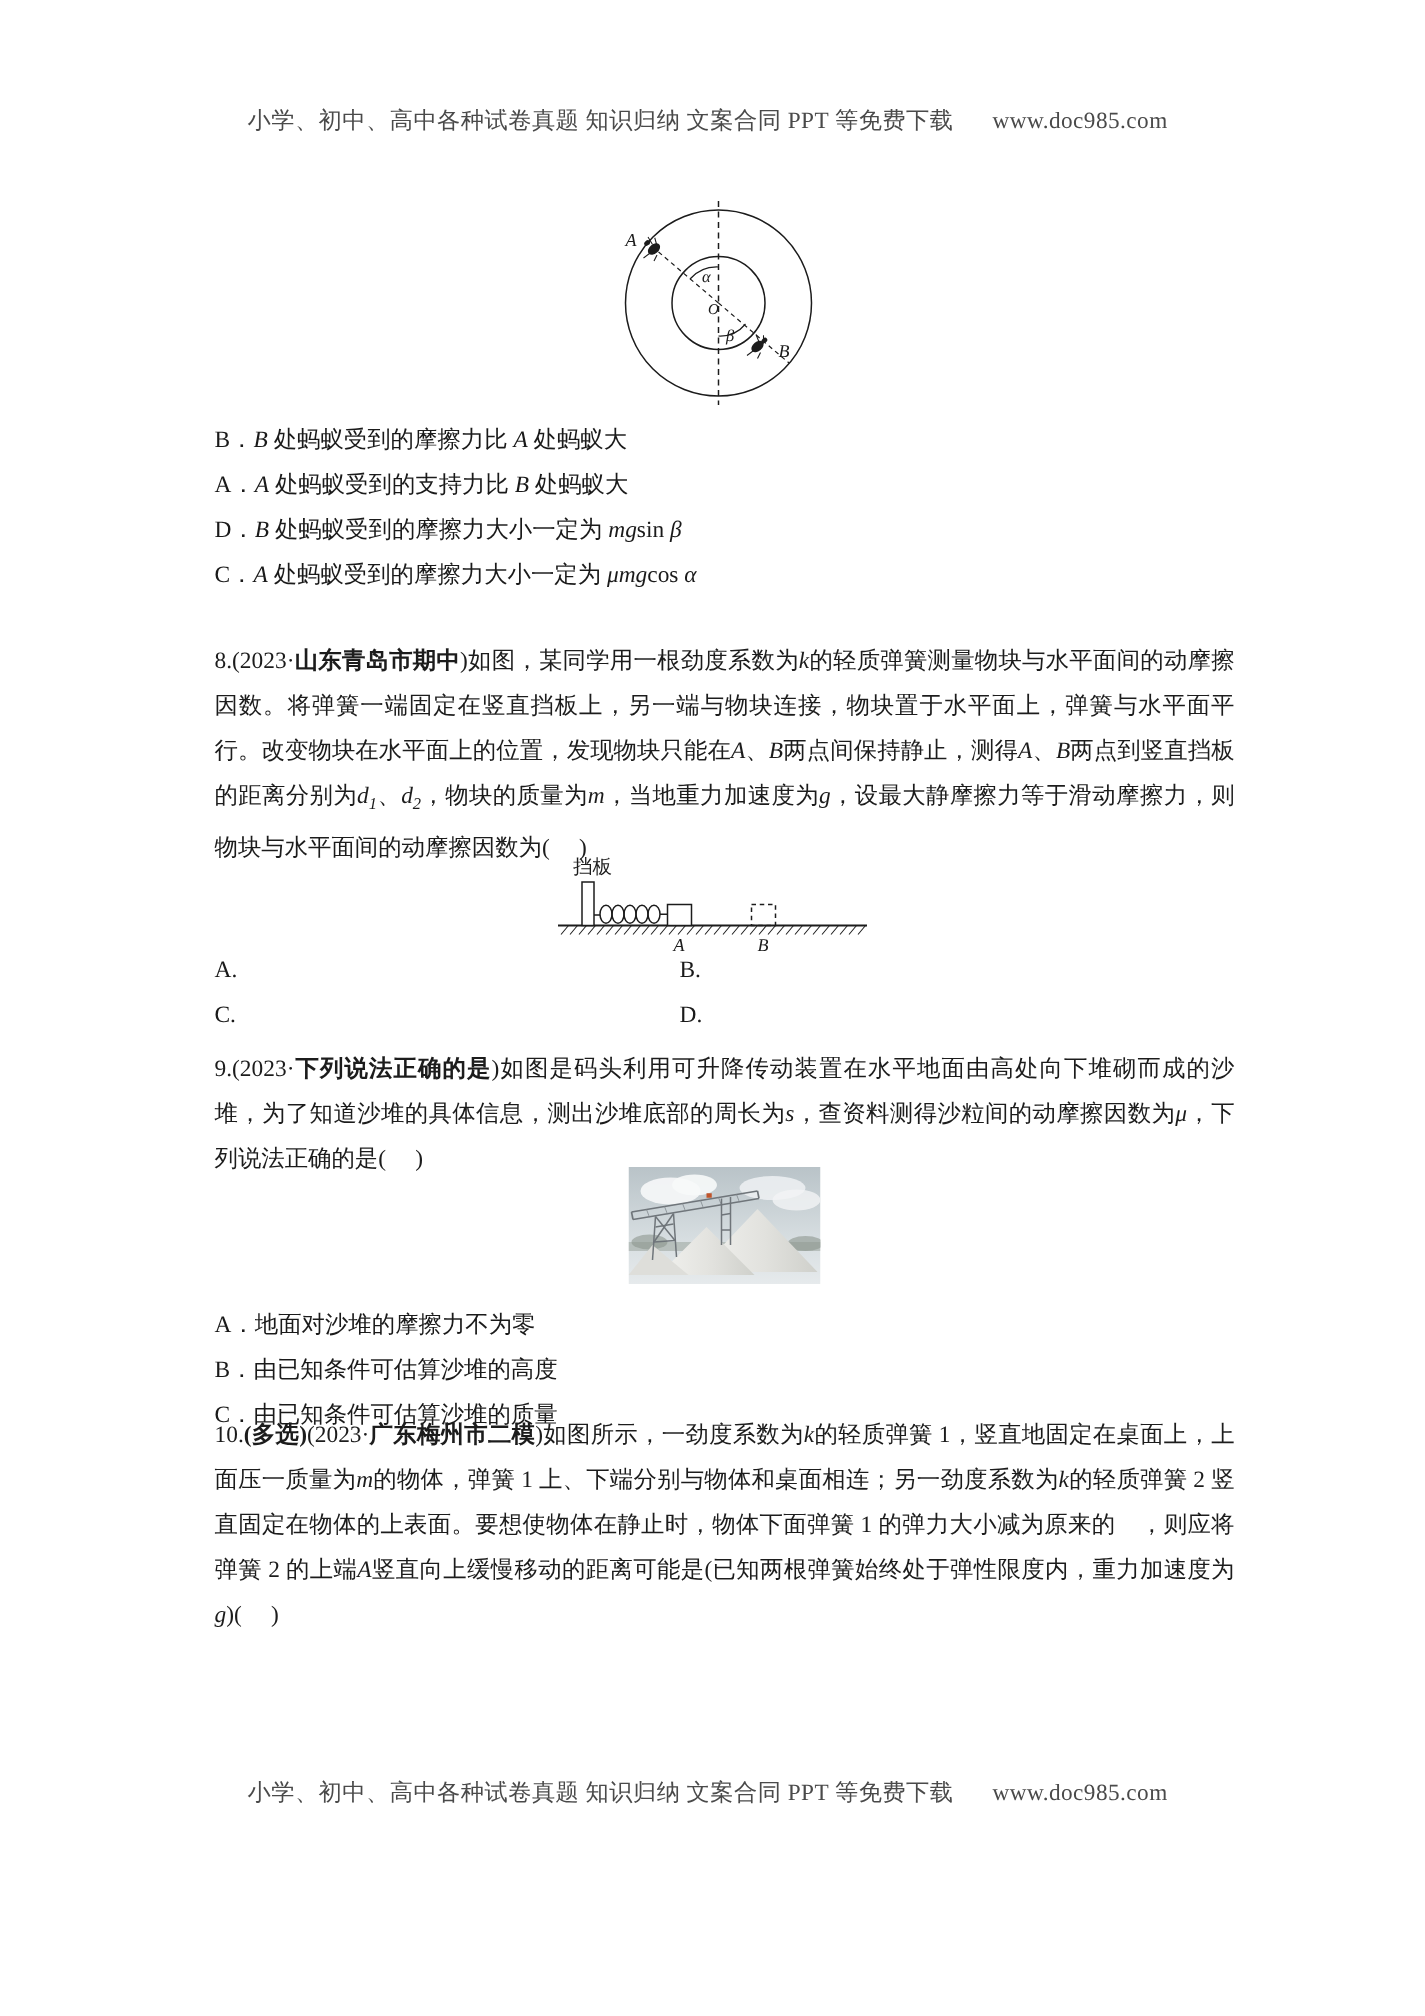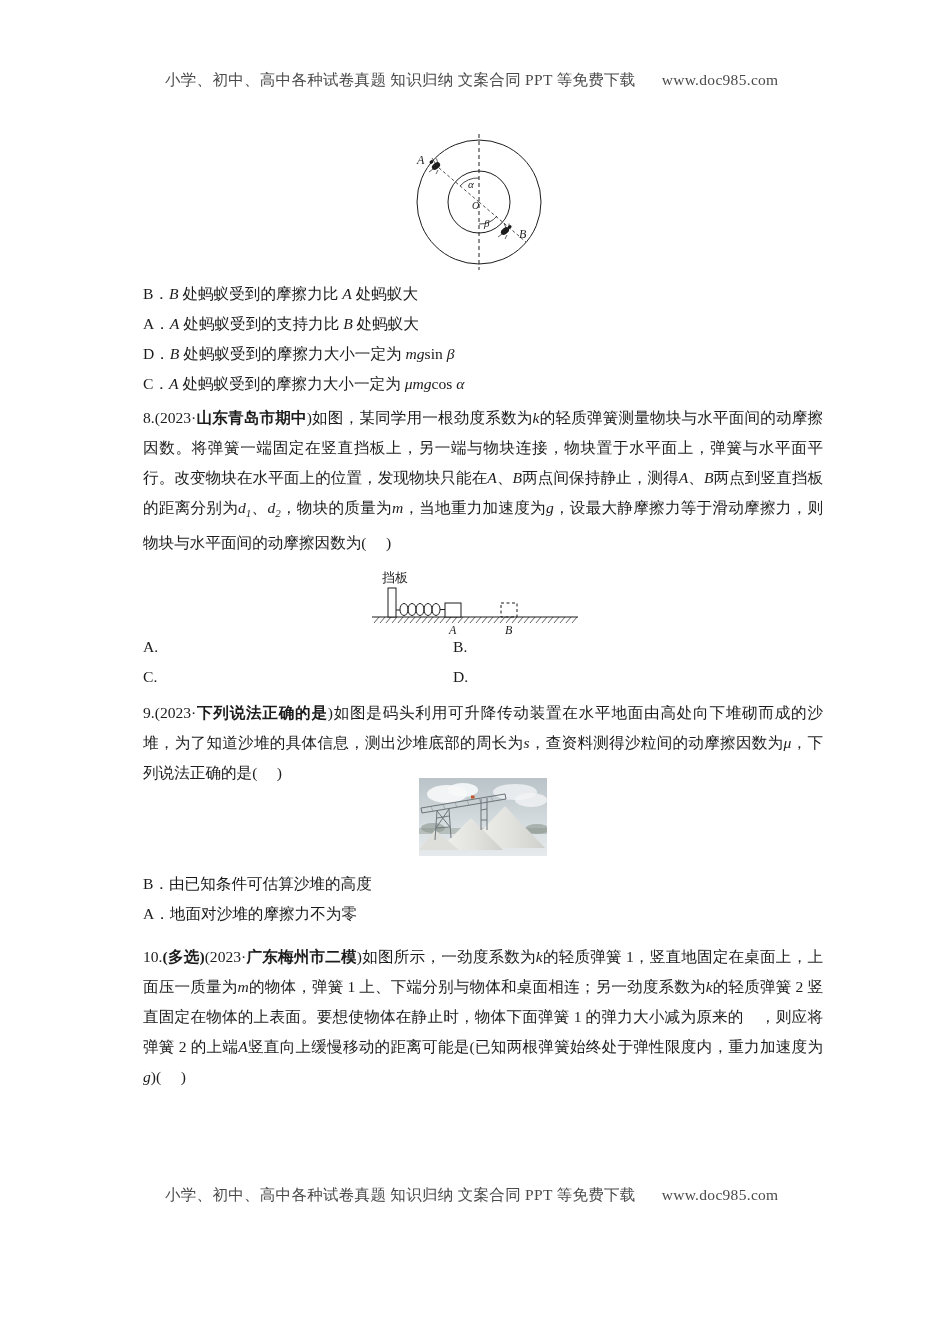--- a/index.html
+++ b/index.html
@@ -139,21 +139,21 @@
       <span class="lbl">A．</span><span><span class="mi">A</span> 处蚂蚁受到的支持力比 <span class="mi">B</span> 处蚂蚁大</span>
     </div>
     <div class="opt">
       <span class="lbl">D．</span><span><span class="mi">B</span> 处蚂蚁受到的摩擦力大小一定为 <span class="mi">mg</span>sin <span class="mi">β</span></span>
     </div>
     <div class="opt">
       <span class="lbl">C．</span><span><span class="mi">A</span> 处蚂蚁受到的摩擦力大小一定为 <span class="mi">μmg</span>cos <span class="mi">α</span></span>
     </div>
   </div>
 
-  <div class="blk" style="top:403px;">
+  <div class="blk" style="top:426px;">
     <div class="qtext"><span>8.</span><span>(2023·</span><span class="bold">山东青岛市期中</span><span>)</span>如图，某同学用一根劲度系数为<span class="mi">k</span>的轻质弹簧测量物块与水平面间的动摩擦因数。将弹簧一端固定在竖直挡板上，另一端与物块连接，物块置于水平面上，弹簧与水平面平行。改变物块在水平面上的位置，发现物块只能在<span class="mi">A</span>、<span class="mi">B</span>两点间保持静止，测得<span class="mi">A</span>、<span class="mi">B</span>两点到竖直挡板的距离分别为<span class="mi">d</span><span class="sub">1</span>、<span class="mi">d</span><span class="sub">2</span>，物块的质量为<span class="mi">m</span>，当地重力加速度为<span class="mi">g</span>，设最大静摩擦力等于滑动摩擦力，则物块与水平面间的动摩擦因数为(&nbsp;&nbsp;&nbsp;&nbsp;&nbsp;)</div>
   </div>
 
   <div class="blk" style="top:564px;">
     <div class="fig-center">
       <svg width="230" height="72" viewBox="0 0 230 72">
 
         <line x1="4" y1="53" x2="210" y2="53" stroke="#1c1c1c" stroke-width="1.2"></line>
 
         <g stroke="#1c1c1c" stroke-width="0.7">
@@ -296,24 +296,27 @@
 
           <rect x="52" y="17.5" width="3.5" height="3" fill="#c0542a"></rect>
         </g>
         <rect x="0" y="0" width="128" height="78" fill="none" stroke="#ffffff" stroke-width="0"></rect>
       </svg>
     </div>
   </div>
 
   <div class="blk" style="top:869px;">
     <div class="opt">
+      <span class="lbl">A．</span><span>地面对沙堆的摩擦力不为零</span>
+    </div>
+    <div class="opt">
       <span class="lbl">B．</span><span>由已知条件可估算沙堆的高度</span>
     </div>
     <div class="opt">
-      <span class="lbl">A．</span><span>地面对沙堆的摩擦力不为零</span>
+      <span class="lbl">C．</span><span>由已知条件可估算沙堆的质量</span>
     </div>
   </div>
 
   <div class="blk" style="top:942px;">
     <div class="qtext"><span>10.</span><span class="bold">(多选)</span><span>(2023·</span><span class="bold">广东梅州市二模</span><span>)</span>如图所示，一劲度系数为<span class="mi">k</span>的轻质弹簧 1，竖直地固定在桌面上，上面压一质量为<span class="mi">m</span>的物体，弹簧 1 上、下端分别与物体和桌面相连；另一劲度系数为<span class="mi">k</span>的轻质弹簧 2 竖直固定在物体的上表面。要想使物体在静止时，物体下面弹簧 1 的弹力大小减为原来的<span>&nbsp;&nbsp;&nbsp;&nbsp;</span>，则应将弹簧 2 的上端<span class="mi">A</span>竖直向上缓慢移动的距离可能是(已知两根弹簧始终处于弹性限度内，重力加速度为<span class="mi">g</span>)(&nbsp;&nbsp;&nbsp;&nbsp;&nbsp;)</div>
   </div>
 
   <div class="watermark" id="footer-watermark">
     <span>小学、初中、高中各种试卷真题  知识归纳  文案合同  PPT 等免费下载</span><span class="url">www.doc985.com</span>
   </div>

